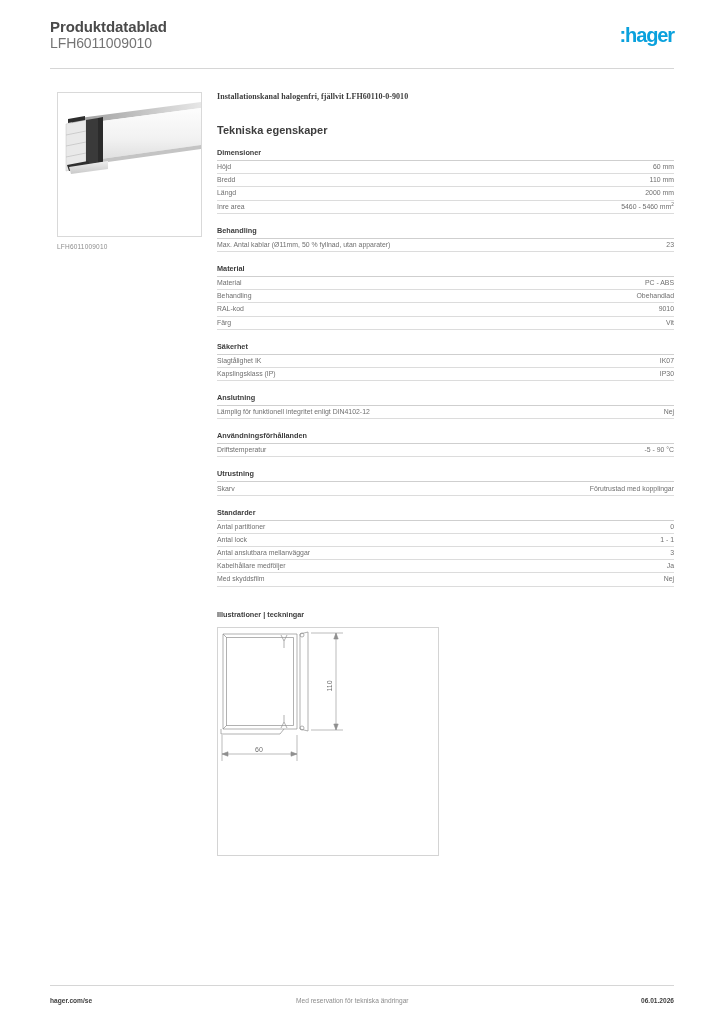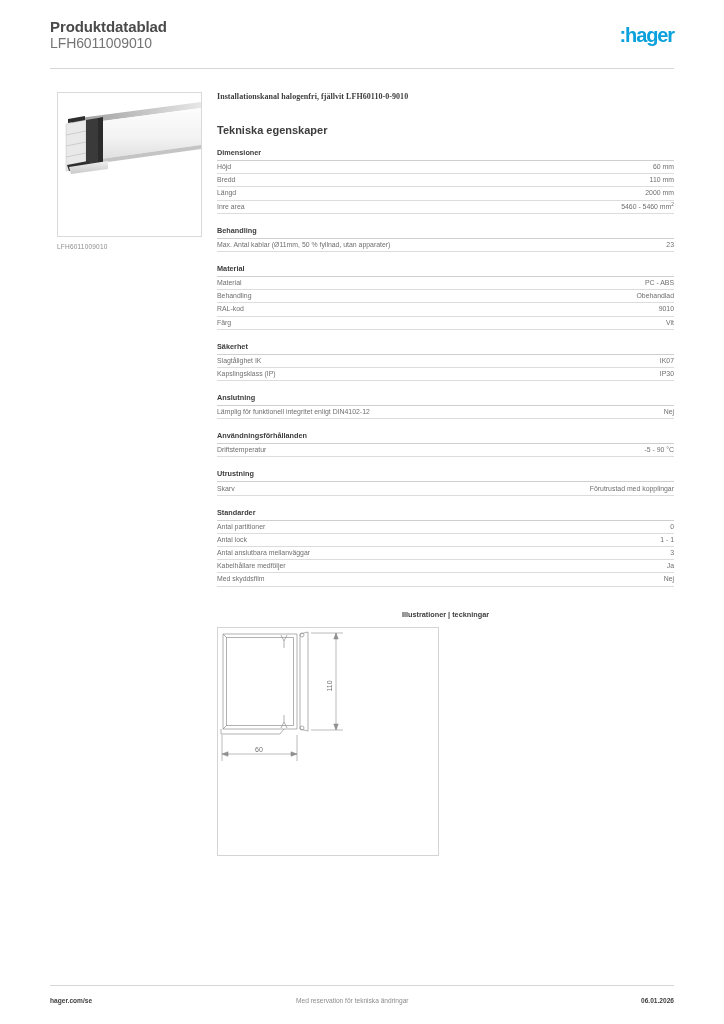--- a/index.html
+++ b/index.html
@@ -151,21 +151,20 @@
     vertical-align: super;
     line-height: 0;
   }
 
   
   .illu-title {
     font-size: 7.3px;
     font-weight: bold;
     color: #3d3d3d;
     margin: 23px 0 8px 0;
-    text-align: center;
   }
   .illu-box {
     width: 220px;
     height: 227px;
     border: 1px solid #d4d4d4;
     position: relative;
     background: #fff;
   }
 
   

